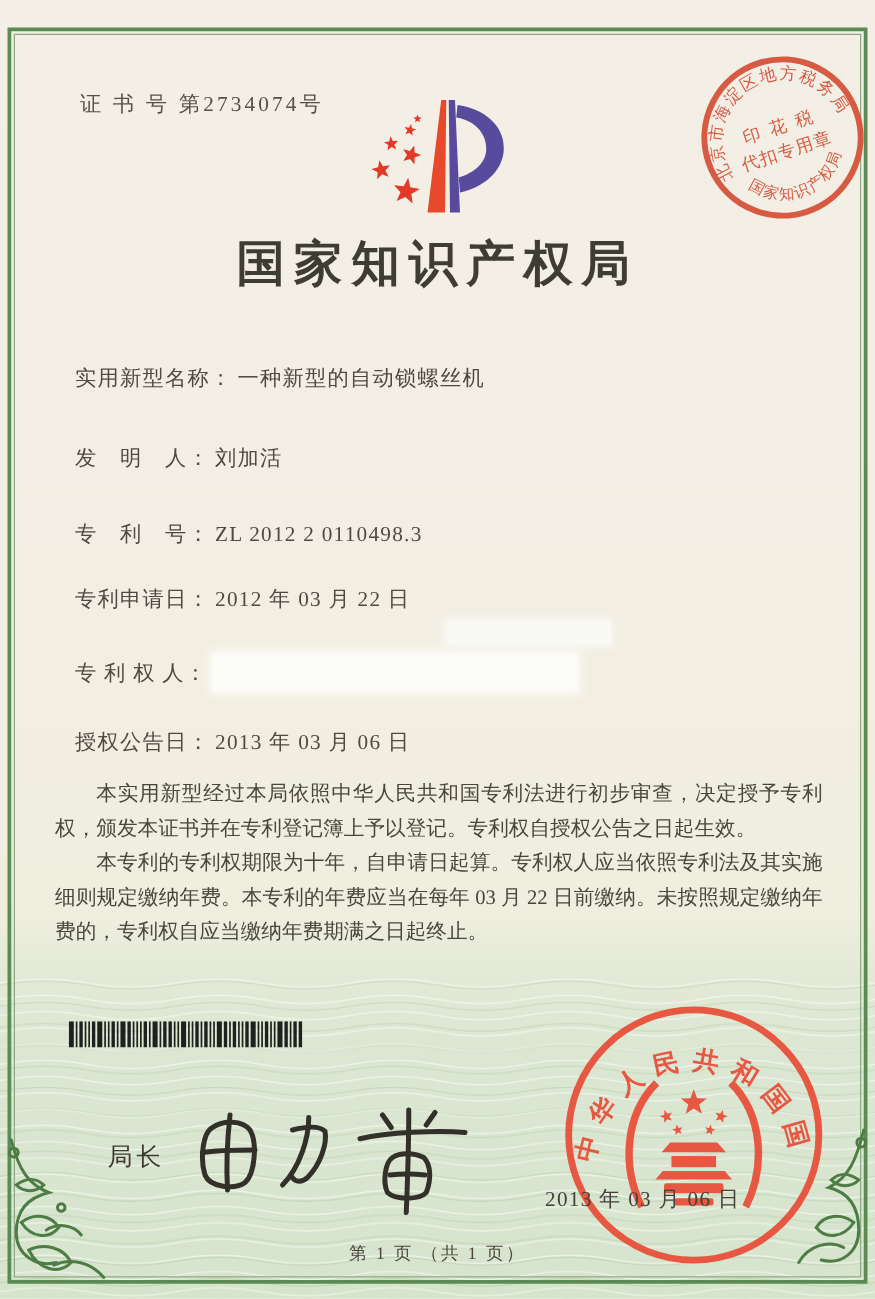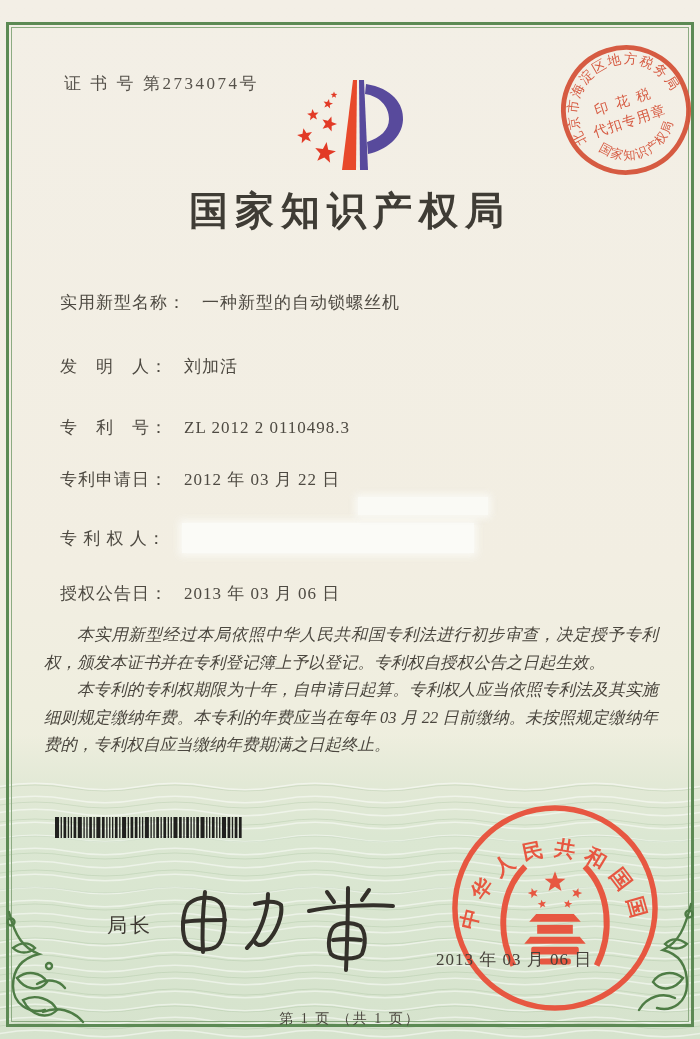--- a/index.html
+++ b/index.html
@@ -20,42 +20,42 @@
   .cert-no{position:absolute;left:64px;top:72px;z-index:2;font-size:17px;
     color:#55514a;letter-spacing:2.5px;display:flex;gap:7px;}
   .logo{position:absolute;left:276px;top:74px;width:162px;height:108px;z-index:2;}
   .tax-stamp{position:absolute;left:556px;top:40px;width:140px;height:140px;
     transform:rotate(-18deg);z-index:3;opacity:.92;}
   .title{position:absolute;left:0;right:0;top:184px;z-index:2;text-align:center;
     font-size:39px;font-weight:bold;letter-spacing:7px;color:#3f3c35;}
 
   .field{position:absolute;left:60px;z-index:2;font-size:17px;color:#4e4a42;
     letter-spacing:1px;white-space:nowrap;}
-  .field .lbl{margin-right:16px;}
+  .field .lbl{margin-right:4px;}
   .redact-block{display:inline-block;width:292px;height:30px;background:#fbfbf7;
     vertical-align:-9px;box-shadow:0 0 8px 3px rgba(251,251,247,.95);}
   .redact-extra{position:absolute;left:358px;top:497px;width:130px;height:18px;
     background:#fafaf5;box-shadow:0 0 7px 3px rgba(250,250,245,.9);z-index:2;}
 
   .body-text{position:absolute;left:44px;right:42px;top:621px;z-index:2;
     font-size:16.5px;line-height:27.5px;color:#4a463e;text-align:justify;}
-  .body-text p{margin:0;text-indent:2em;font-style:italic;}
+  .body-text p{margin:0;text-indent:2em;}
 
   .barcode{position:absolute;left:55px;top:817px;z-index:2;}
   .barcode rect{fill:#20201e;}
 
-  .sig{position:absolute;left:107px;top:890px;z-index:2;display:flex;}
+  .sig{position:absolute;left:86px;top:890px;z-index:2;display:flex;}
   .sig-label{font-size:20px;letter-spacing:3px;color:#3e3a33;margin-top:22px;}
   .sig-svg{margin-left:16px;margin-top:-14px;}
 
   .office-seal{position:absolute;left:446px;top:799px;width:218px;height:218px;z-index:3;opacity:.95;}
   .seal-date{position:absolute;left:436px;top:948px;z-index:4;font-size:17px;
     color:#45413a;letter-spacing:1px;}
   .footer{position:absolute;left:0;right:0;top:994px;z-index:2;text-align:center;
-    font-size:14px;color:#4a463e;letter-spacing:2px;margin-top:16px;}
+    font-size:14px;color:#4a463e;letter-spacing:2px;}
 
   .orn-bl{position:absolute;left:3px;bottom:9px;z-index:2;}
   .orn-br{position:absolute;right:3px;bottom:9px;z-index:2;transform:scaleX(-1);}
 
   svg text{font-family:"Liberation Serif","DejaVu Serif",serif;}
 </style>
 </head>
 <body>
 
 <div class="paper-tint"></div>

